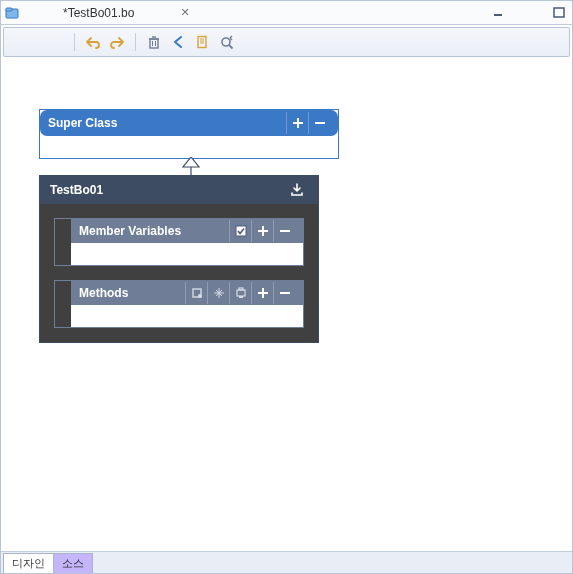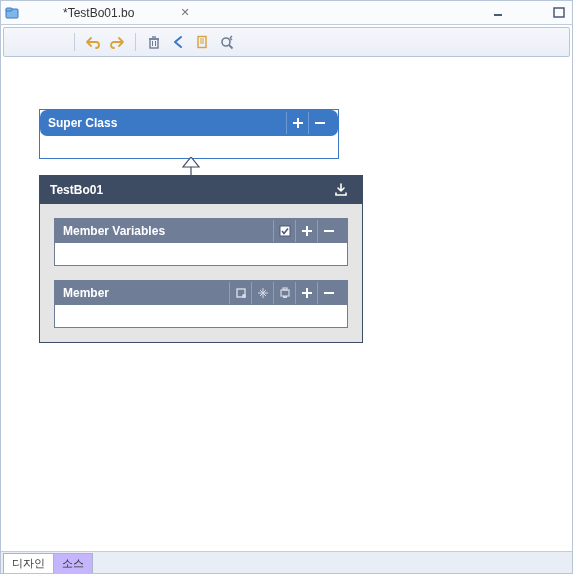--- a/index.html
+++ b/index.html
@@ -22,27 +22,27 @@
 
   .super-box { position:absolute; left:38px; top:50px; width:300px; border:1px solid #3b78c6; }
   .super-header { background:#3b78c6; color:#fff; font-weight:bold; height:26px; display:flex; align-items:center; padding:0 8px;border-radius:7px; }
   .super-header .lbl { flex:1; }
   .hdr-btn { width:22px; height:22px; display:flex; align-items:center; justify-content:center; color:#fff; border-left:1px solid rgba(255,255,255,0.25); font-weight:bold; cursor:pointer; }
   .super-body { height:22px; background:#fff; }
 
   .connector { position:absolute; left:180px; top:98px; width:20px; height:26px; }
   .connector svg { display:block; }
 
-  .main-box { position:absolute; left:38px; top:116px; width:324px; background:#e5e5e5; border:1px solid #3d4b63; }
+  .main-box { position:absolute; left:38px; top:116px; width:280px; background:#404040; border:1px solid #3d4b63; }
   .main-header { background:#3d4b63; color:#fff; font-weight:bold; height:28px; display:flex; align-items:center; padding:0 10px; }
   .main-header .lbl { flex:1; }
   .dl-btn { width:22px; height:22px; display:flex; align-items:center; justify-content:center; cursor:pointer; }
   .main-body { padding:14px 14px; display:flex; flex-direction:column; gap:14px; }
 
-  .section { border:1px solid #6f7d97; }
+  .section { border:1px solid #6f7d97;padding-left:16px; }
   .section-header { background:#6f7d97; color:#fff; font-weight:bold; height:24px; display:flex; align-items:center; padding:0 8px; }
   .section-header .lbl { flex:1; }
   .sbtn { width:22px; height:22px; display:flex; align-items:center; justify-content:center; border-left:1px solid rgba(255,255,255,0.25); cursor:pointer; color:#fff; }
   .section-body { height:22px; background:#fff; }
 
   .bottom-tabs { height:22px; display:flex; align-items:flex-end; border-top:1px solid #c0cddd; background:#e9eef6; padding-left:2px; }
   .btab { height:20px; padding:0 8px; border:1px solid #a8b5c9; border-bottom:none; margin-right:-1px; display:flex; align-items:center; font-size:11px; color:#333; background:#c4b5fd; cursor:pointer; }
   .btab.active { background:#fff; }
 </style>
 </head>
@@ -175,21 +175,21 @@
               <svg width="12" height="12" viewBox="0 0 12 12">
                   <line x1="1" y1="6" x2="11" y2="6" stroke="#fff" stroke-width="2"></line>
                 </svg>
             </span>
           </div>
           <div class="section-body"></div>
         </div>
 
         <div class="section">
           <div class="section-header">
-            <span class="lbl">Member</span>
+            <span class="lbl">Methods</span>
             <span class="sbtn">
               <svg width="12" height="12" viewBox="0 0 12 12">
                   <rect x="2" y="2" width="8" height="8" fill="none" stroke="#d6dbe6" stroke-width="1.4"></rect>
                   <circle cx="9" cy="9" r="2" fill="#d6dbe6"></circle>
                 </svg>
             </span>
             <span class="sbtn">
               <svg width="12" height="12" viewBox="0 0 12 12">
                   <path d="M6 1 L6 11 M1 6 L11 6 M3 3 L9 9 M9 3 L3 9" stroke="#d6dbe6" stroke-width="1"></path>
                 </svg>

